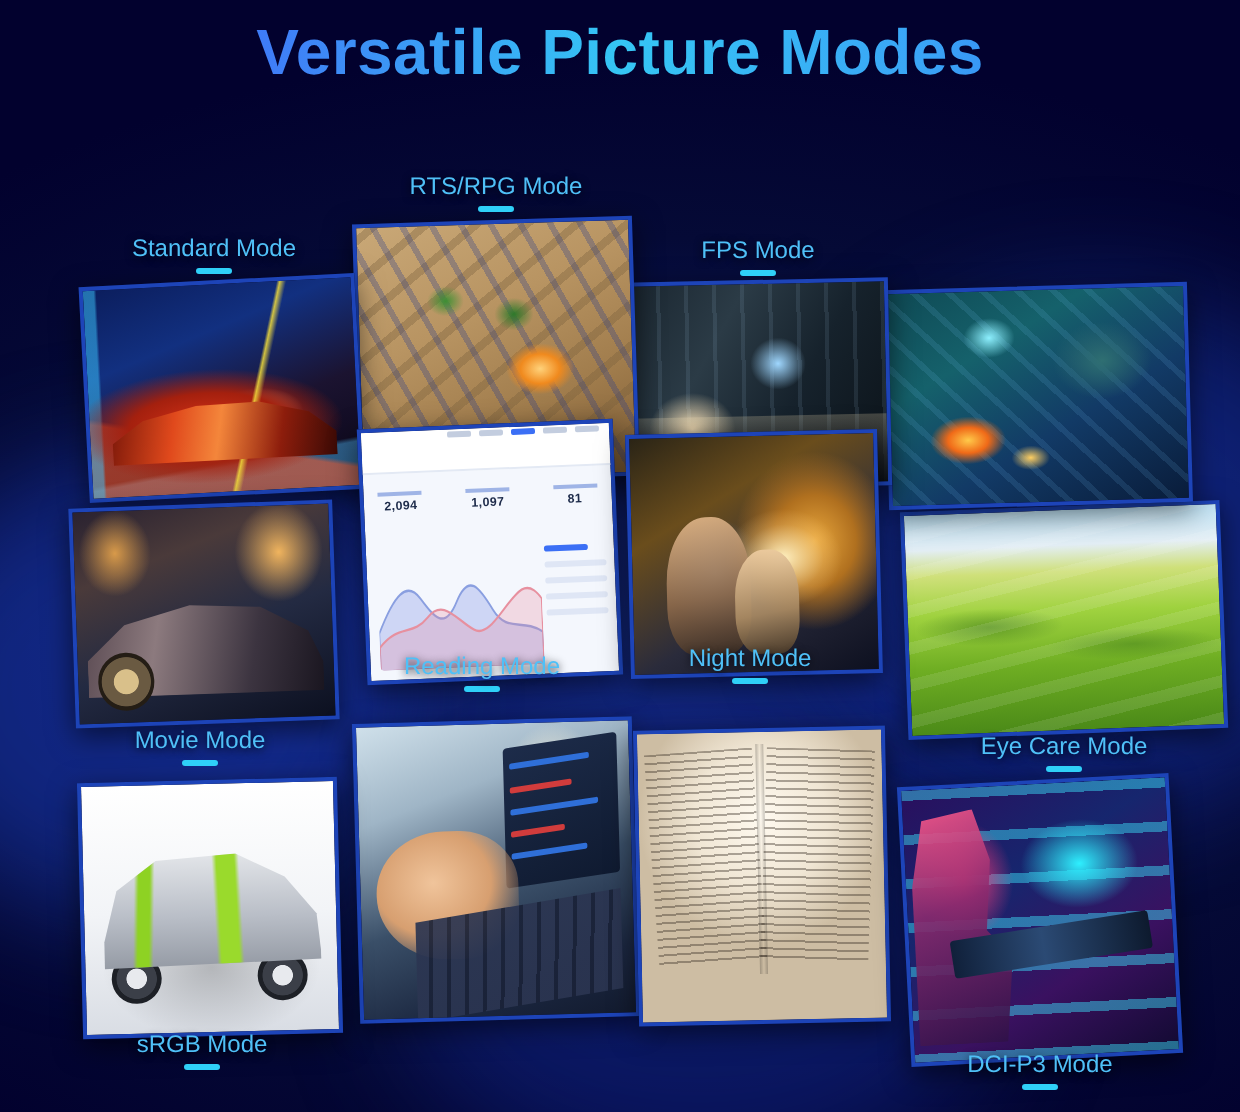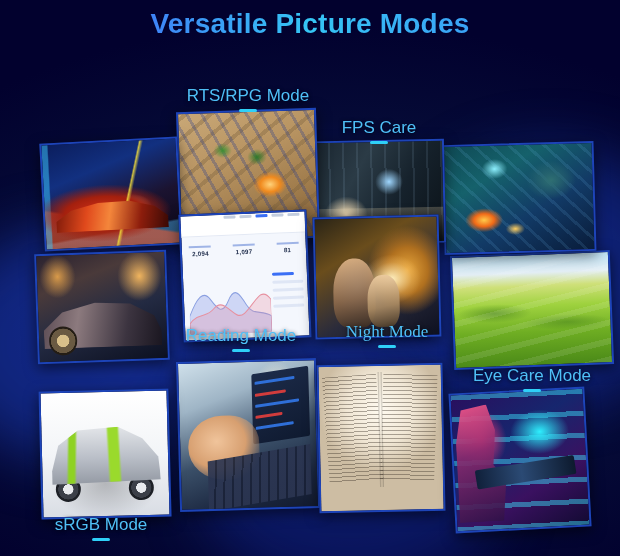--- a/index.html
+++ b/index.html
@@ -17,21 +17,21 @@
   }
   
   .glow{position:absolute;border-radius:50%;filter:blur(28px);pointer-events:none;}
   .g1{left:-60px;top:230px;width:260px;height:230px;background:rgba(26,58,180,.55);}
   .g2{right:-70px;top:150px;width:280px;height:250px;background:rgba(22,52,170,.5);}
   .g3{left:200px;top:390px;width:300px;height:200px;background:rgba(18,40,150,.45);}
 
   
   .header{position:absolute;left:0;top:0;width:620px;text-align:center;z-index:40;}
   .title{
-    margin:8px 0 0 0;font-size:28px;font-weight:bold;letter-spacing:.2px;
+    margin:8px 0 0 0;font-size:32px;font-weight:bold;letter-spacing:.2px;
     background:linear-gradient(90deg,#2f5bf2 0%,#3f7ef7 22%,#35c6f4 50%,#3aa5f6 74%,#2f63f2 100%);
     -webkit-background-clip:text;background-clip:text;color:transparent;
     -webkit-text-fill-color:transparent;
     line-height:1.15;
   }
   .subtitle{
     margin:10px 0 0 0;font-size:13.3px;color:#eef2fb;font-weight:400;letter-spacing:.1px;
   }
 
   
@@ -40,21 +40,21 @@
     border:2px solid #1d44b8;
     box-sizing:border-box;
     overflow:hidden;
     box-shadow:0 4px 14px rgba(0,0,0,.55);
     background:#081040;
   }
   .card .art{position:absolute;inset:0;}
   
   .lbl{
     position:absolute;z-index:35;text-align:center;
-    color:#4fc0f7;font-size:17px;white-space:nowrap;
+    color:#4fc0f7;font-size:12px;white-space:nowrap;
     text-shadow:0 1px 4px rgba(0,0,10,.9);
   }
   .lbl .u{
     display:block;width:18px;height:2.5px;background:#2fd0f8;margin:3px auto 0;border-radius:2px;
   }
 
   
   
   .art-standard{
     background:
@@ -219,48 +219,56 @@
   </div>
 
   <div class="card" style="left:443px;top:143px;width:152px;height:110px;transform:rotate(-1.6deg);z-index:6;">
     <div class="art art-moba"></div>
   </div>
 
   <div class="card" style="left:313px;top:140px;width:132px;height:104px;transform:rotate(-1.2deg);z-index:7;">
     <div class="art art-fps"></div>
   </div>
   <div class="lbl" style="left:313px;top:118px;width:132px;z-index:36;">
-    <span>FPS Care</span>
+    <span>FPS Mode</span>
     <span class="u"></span>
   </div>
 
   <div class="card" style="left:178px;top:110px;width:140px;height:130px;transform:rotate(-1.8deg);z-index:8;">
     <div class="art art-rts"></div>
   </div>
   <div class="lbl" style="left:178px;top:86px;width:140px;z-index:36;">
     <span>RTS/RPG Mode</span>
     <span class="u"></span>
   </div>
 
   <div class="card" style="left:42px;top:140px;width:138px;height:108px;transform:rotate(-3deg);z-index:9;">
     <div class="art art-standard"></div>
+  </div>
+  <div class="lbl" style="left:37px;top:117px;width:140px;z-index:36;">
+    <span>Standard Mode</span>
+    <span class="u"></span>
   </div>
 
   <div class="card" style="left:36px;top:252px;width:132px;height:110px;transform:rotate(-2deg);z-index:10;">
     <div class="art" style="background:
            radial-gradient(ellipse 10% 7% at 62% 60%, #9fe6ff 0%, rgba(90,190,255,0) 72%),
            radial-gradient(ellipse 9% 6% at 70% 58%, #bfefff 0%, rgba(120,210,255,0) 74%),
            radial-gradient(ellipse 22% 30% at 80% 22%, #f0b45e 0%, rgba(190,120,40,0) 78%),
            radial-gradient(ellipse 18% 26% at 16% 20%, #d89a4a 0%, rgba(160,100,40,0) 78%),
            linear-gradient(160deg,#2a2230 0%,#4a3a3a 26%,#232a42 58%,#0c1020 100%);"></div>
     <div style="position:absolute;left:4%;bottom:12%;width:92%;height:46%;
          background:linear-gradient(100deg,#5a4a52 0%,#8c7a7e 30%,#3c3440 70%,#1a1620 100%);
          clip-path:polygon(0% 62%,16% 26%,44% 8%,74% 12%,94% 38%,100% 70%,100% 100%,0% 100%);"></div>
     <div style="position:absolute;left:8%;bottom:6%;width:22%;padding-bottom:22%;border-radius:50%;
          background:radial-gradient(circle,#d9c08a 0 30%,#6a5a42 32% 60%,#241d15 62% 100%);"></div>
+  </div>
+  <div class="lbl" style="left:30px;top:363px;width:140px;z-index:36;">
+    <span>Movie Mode</span>
+    <span class="u"></span>
   </div>
 
   <div class="card" style="left:181px;top:212px;width:128px;height:128px;transform:rotate(-2.4deg);z-index:12;">
     <div class="art art-dash">
       <div class="dash-top">
         <div class="dash-nav">
           <i></i>
           <i></i>
           <i class="act"></i>
           <i></i>
@@ -301,21 +309,21 @@
     <span class="u"></span>
   </div>
 
   <div class="card" style="left:314px;top:216px;width:126px;height:122px;transform:rotate(-1.4deg);z-index:13;">
     <div class="art art-night"></div>
     <div style="position:absolute;left:14%;top:34%;width:34%;height:58%;border-radius:48% 46% 30% 34%;
          background:linear-gradient(170deg,#e6bb8e 0%,#8d6a4c 58%,#3a2c22 100%);opacity:.9;"></div>
     <div style="position:absolute;left:42%;top:48%;width:26%;height:44%;border-radius:46% 44% 32% 36%;
          background:linear-gradient(170deg,#f2d0a4 0%,#a98a63 60%,#4a3a28 100%);opacity:.92;"></div>
   </div>
-  <div class="lbl" style="left:322px;top:322px;width:130px;z-index:36;font-family:Liberation Serif, serif;">
+  <div class="lbl" style="left:310px;top:322px;width:130px;z-index:36;">
     <span>Night Mode</span>
     <span class="u"></span>
   </div>
 
   <div class="card" style="left:178px;top:360px;width:140px;height:150px;transform:rotate(-1.6deg);z-index:14;">
     <div class="art art-mac">
       <div class="screen">
         <i style="top:12%;width:70%;"></i>
         <i style="top:28%;width:54%;background:#d13c3c;"></i>
         <i style="top:44%;width:76%;"></i>
@@ -344,14 +352,18 @@
     <span>sRGB Mode</span>
     <span class="u"></span>
   </div>
 
   <div class="card" style="left:452px;top:390px;width:136px;height:140px;transform:rotate(-3deg);z-index:17;">
     <div class="art art-dci">
       <div class="fig"></div>
       <div class="gun"></div>
     </div>
   </div>
+  <div class="lbl" style="left:450px;top:525px;width:140px;z-index:36;">
+    <span>DCI-P3 Mode</span>
+    <span class="u"></span>
+  </div>
 
 </div>
 
 </body></html>

